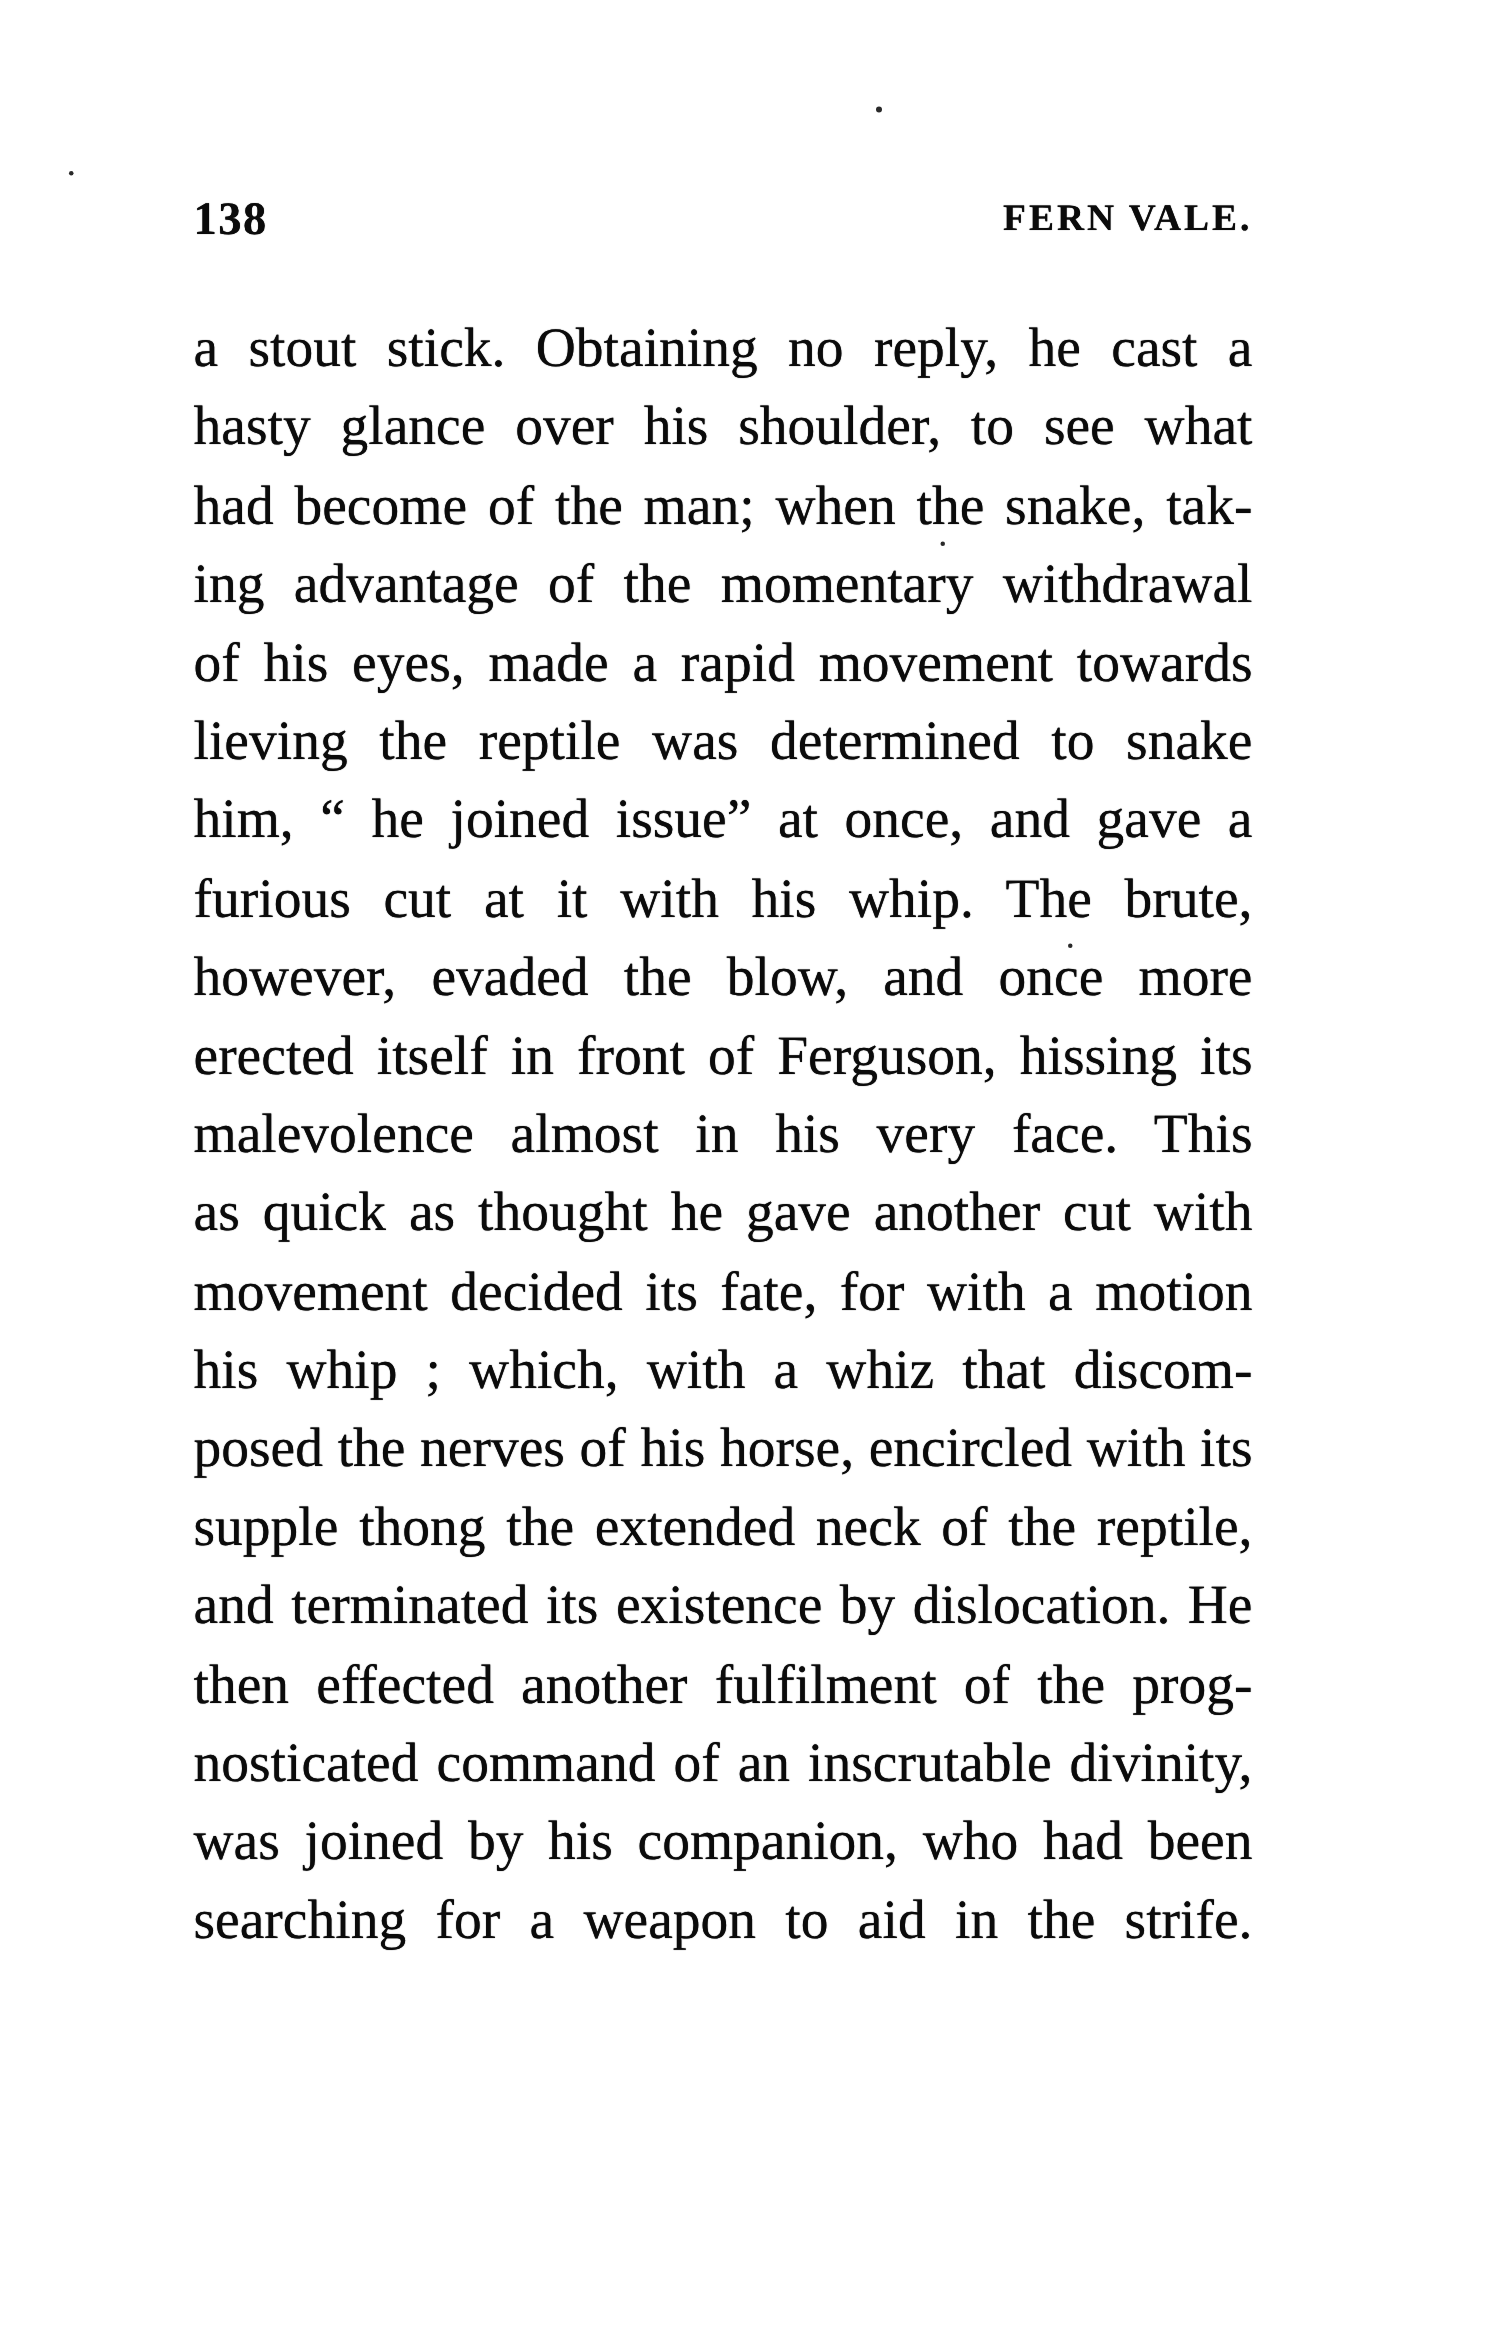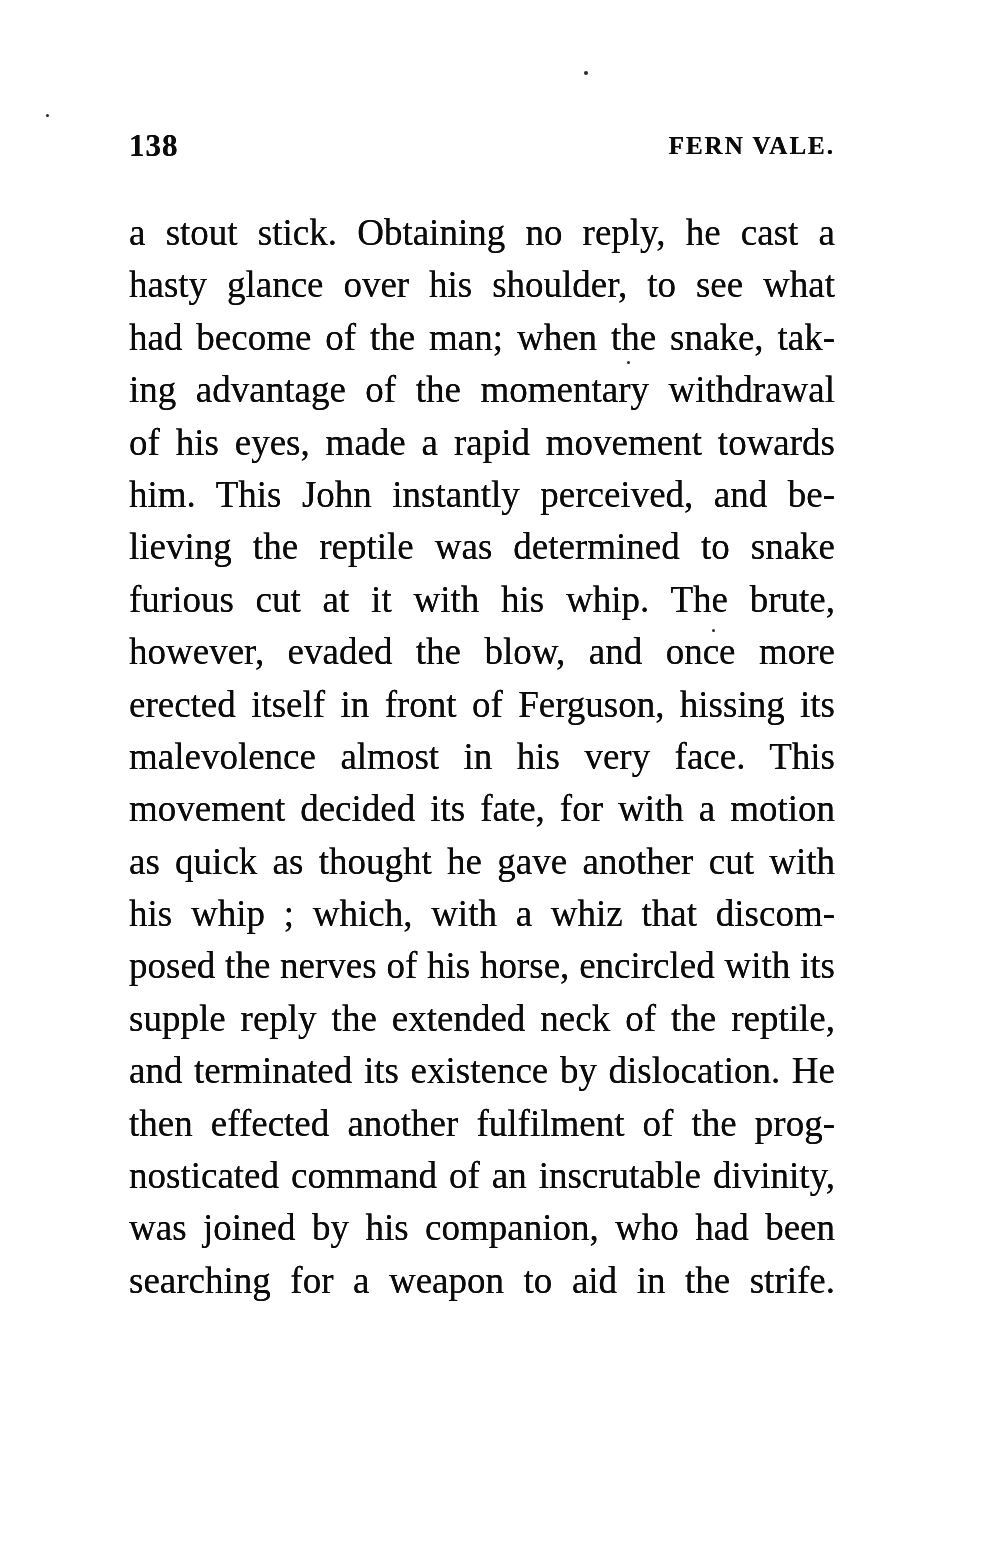--- a/index.html
+++ b/index.html
@@ -78,31 +78,31 @@
     <span class="page-number">138</span>
     <span class="running-title">FERN VALE.</span>
   </div>
 
   <div class="body-text">
     <div class="text-line">a stout stick. Obtaining no reply, he cast a</div>
     <div class="text-line">hasty glance over his shoulder, to see what</div>
     <div class="text-line">had become of the man; when the snake, tak-</div>
     <div class="text-line">ing advantage of the momentary withdrawal</div>
     <div class="text-line">of his eyes, made a rapid movement towards</div>
-    <div class="text-line">him. This John instantly perceived, and be-</div>
     <div class="text-line">lieving the reptile was determined to snake</div>
+    <div class="text-line">him, “ he joined issue” at once, and gave a</div>
     <div class="text-line">furious cut at it with his whip. The brute,</div>
     <div class="text-line">however, evaded the blow, and once more</div>
     <div class="text-line">erected itself in front of Ferguson, hissing its</div>
     <div class="text-line">malevolence almost in his very face. This</div>
+    <div class="text-line">as quick as thought he gave another cut with</div>
     <div class="text-line">movement decided its fate, for with a motion</div>
-    <div class="text-line">as quick as thought he gave another cut with</div>
     <div class="text-line">his whip ; which, with a whiz that discom-</div>
     <div class="text-line">posed the nerves of his horse, encircled with its</div>
-    <div class="text-line">supple reply the extended neck of the reptile,</div>
+    <div class="text-line">supple thong the extended neck of the reptile,</div>
     <div class="text-line">and terminated its existence by dislocation. He</div>
     <div class="text-line">then effected another fulfilment of the prog-</div>
     <div class="text-line">nosticated command of an inscrutable divinity,</div>
     <div class="text-line">was joined by his companion, who had been</div>
     <div class="text-line">searching for a weapon to aid in the strife.</div>
   </div>
 
   <div class="artifact a1"></div>
   <div class="artifact a2"></div>
   <div class="artifact a3"></div>

